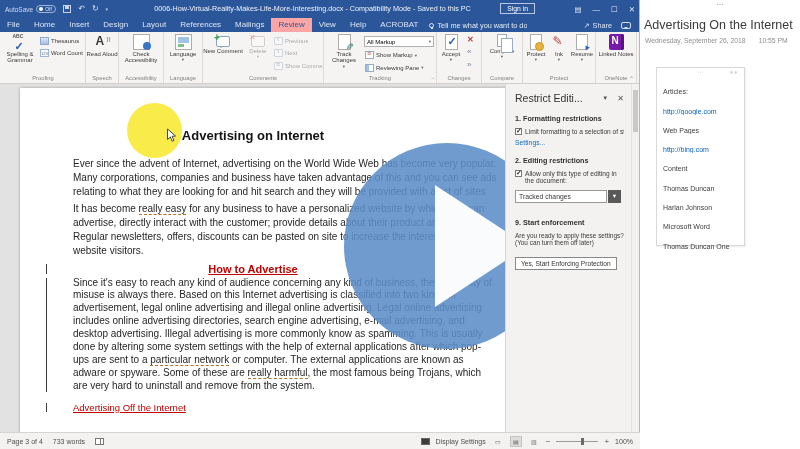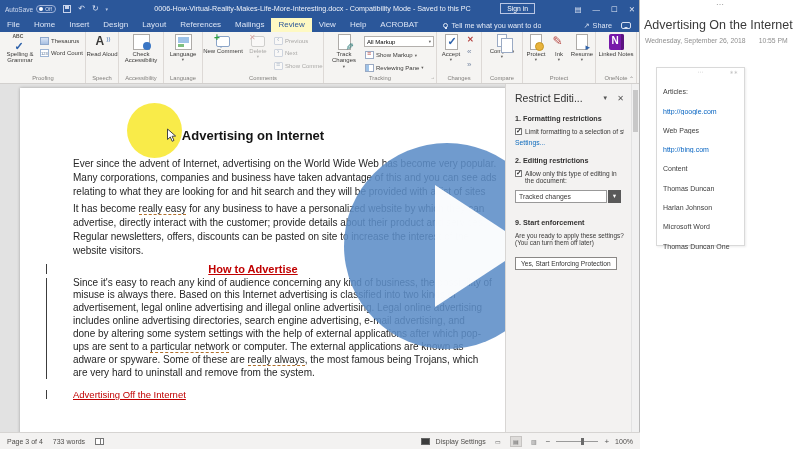--- a/index.html
+++ b/index.html
@@ -20,22 +20,22 @@
   .save-glyph::after { content:""; position:absolute; left:1px; top:0; width:4px; height:3px; background:#c9d4ec; }
   .tb-glyph { font-size:8px; color:#d6dff2; line-height:18px; }
   .tb-caret { font-size:5px; color:#bcc9e6; }
   .doc-title { position:absolute; left:145px; width:335px; top:0; line-height:18px; text-align:center; white-space:nowrap; overflow:hidden; font-size:7.2px; color:#f0f3fa; }
   .signin-btn { position:absolute; right:104px; top:3px; border:1px solid #b9c6e4; padding:1px 6px; font-size:6.8px; color:#fff; }
   .win-controls { position:absolute; right:4px; top:0; height:18px; display:flex; gap:11px; align-items:center; font-size:7.5px; color:#dfe6f4; }
 
   
   .menubar { height:14px; background:#2b579a; display:flex; align-items:stretch; color:#dbe4f5; font-size:8px; }
   .tab { padding:0 7px; line-height:14px; white-space:nowrap; }
-  .tab.active { background:#fef9c3; color:#2b579a; }
-  .tellme { display:flex; align-items:center; gap:3px; margin-left:18px; font-size:7.3px; color:#e3eaf7; white-space:nowrap; overflow:hidden; max-width:128px; }
+  .tab.active { background:#fca5a5; color:#2b579a; }
+  .tellme { display:flex; align-items:center; gap:3px; margin-left:4px; font-size:7.3px; color:#e3eaf7; white-space:nowrap; overflow:hidden; max-width:128px; }
   .bulb { width:5px; height:5px; border:1px solid #dce6f5; border-radius:50%; position:relative; flex:none; }
   .bulb::after { content:""; position:absolute; left:1px; bottom:-2px; width:2px; height:1.5px; background:#dce6f5; }
   .menubar-right { margin-left:auto; display:flex; align-items:center; gap:9px; padding-right:8px; font-size:7.3px; }
   .share-wrap { display:flex; align-items:center; gap:3px; }
   .comment-glyph { width:10px; height:7px; border:1px solid #d6dff2; border-radius:2px; position:relative; }
   .comment-glyph::after { content:""; position:absolute; left:2px; bottom:-3px; border:2px solid transparent; border-top-color:#d6dff2; }
 
   
   .ribbon { position:relative; height:52px; background:#f5f4f2; border-bottom:1px solid #d2d0ce; display:flex; padding-left:1px; overflow:hidden; }
   .rgroup { display:flex; flex-direction:column; border-right:1px solid #ddd9d6; flex:none; }
@@ -398,23 +398,24 @@
           </div><div class="doc-para">
             <div class="doc-line">It has become <span class="gram">really easy</span> for any business to have a personalized website by which they can</div>
             <div class="doc-line">advertise, directly interact with the customer; provide details about their product and services.</div>
             <div class="doc-line">Regular newsletters, offers, discounts can be pasted on site to increase the interest of the</div>
             <div class="doc-line">website visitors.</div>
           </div><div class="doc-subheading changed">How to Advertise</div><div class="doc-para para-tight changed">
             <div class="doc-line">Since it's easy to reach any kind of audience concerning any kind of business, the possibility of</div>
             <div class="doc-line">misuse is always there. Based on this Internet advertising is classified into two kinds of</div>
             <div class="doc-line">advertisement, legal online advertising and illegal online advertising. Legal online advertising</div>
             <div class="doc-line">includes online advertising directories, search engine advertising, e-mail advertising, and</div>
+            <div class="doc-line">desktop advertising. Illegal advertising is more commonly know as spamming. This is usually</div>
             <div class="doc-line">done by altering some system settings with the help of external applications after which pop-</div>
             <div class="doc-line">ups are sent to a <span class="gram">particular network</span> or computer. The external applications are known as</div>
-            <div class="doc-line">adware or spyware. Some of these are <span class="gram">really always</span>, the most famous being Trojans, which</div>
+            <div class="doc-line">adware or spyware. Some of these are <span class="gram">really harmful</span>, the most famous being Trojans, which</div>
             <div class="doc-line">are very hard to uninstall and remove from the system.</div>
           </div><div class="doc-link changed">Advertising Off the Internet</div></div>
     </div>
   </div>
 
   <div class="play-overlay">
     <div class="play-triangle"></div>
   </div>
 
   <div class="restrict-pane">

